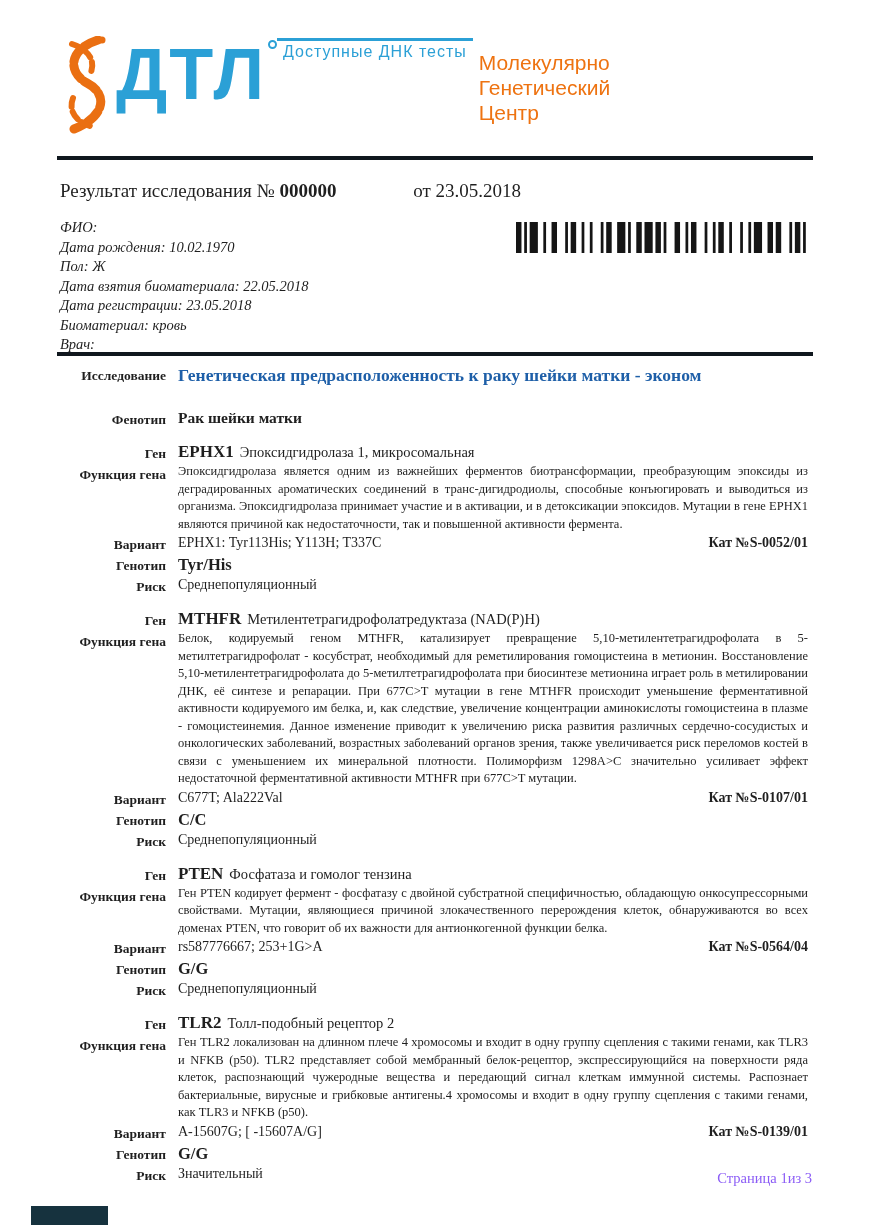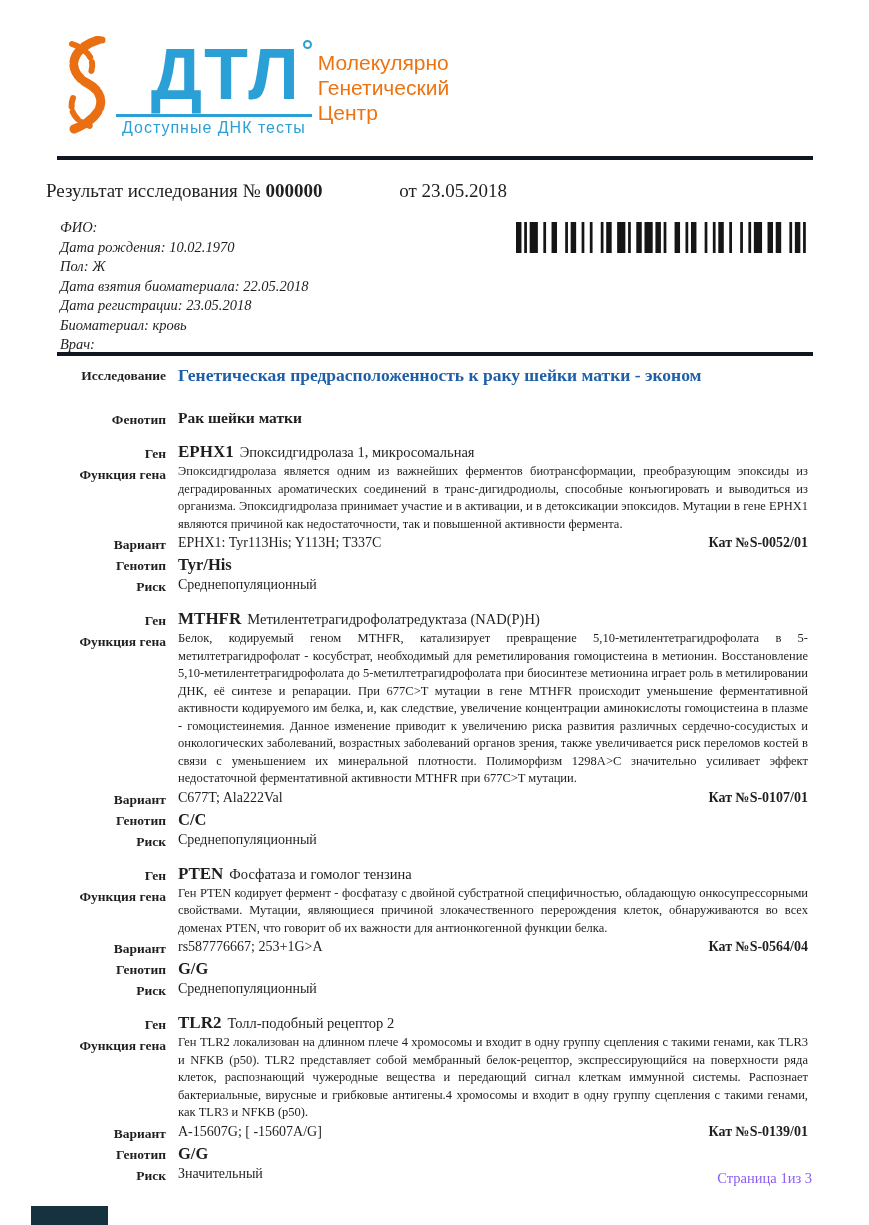--- a/index.html
+++ b/index.html
@@ -7,21 +7,21 @@
   .page {
     position:relative; width:869px; height:1225px; margin:0 auto;
     background:#ffffff; overflow:hidden;
     font-family:"Liberation Serif","DejaVu Serif",serif;
     color:#1f1f1f;
   }
 
   
   .logo { position:absolute; top:36px; left:58px; display:flex; align-items:flex-start; }
   .helix { width:52px; height:102px; margin-right:6px; }
-  .brand-col { display:flex; flex-direction:column;align-items:flex-end; }
+  .brand-col { display:flex; flex-direction:row; }
   .brand {
     font-family:"Liberation Sans","DejaVu Sans",sans-serif;
     font-weight:bold; font-size:72px; line-height:76px; letter-spacing:2px;
     color:#2ba0d6; position:relative;
   }
   .reg-mark {
     display:inline-block; width:9px; height:9px; border:2px solid #2ba0d6;
     border-radius:50%; vertical-align:top; margin:4px 0 0 2px;
   }
   .logo-sub {
@@ -35,21 +35,21 @@
     color:#ee7311; font-size:21px; line-height:25px; margin:14px 0 0 6px;
   }
 
   
   .rule { position:absolute; left:57px; width:756px; height:4px; background:#10171e; }
   .rule-top { top:156px; }
   .rule-mid { top:352px; }
   .scan-bar { position:absolute; left:31px; top:1206px; width:77px; height:19px; background:#16323e; }
 
   
-  .report-title { position:absolute; top:180px; left:46px; font-size:19px; white-space:nowrap; }
+  .report-title { position:absolute; top:180px; left:60px; font-size:19px; white-space:nowrap; }
   .report-title b { font-weight:bold; }
   .report-date { margin-left:72px; }
   .patient { position:absolute; top:218px; left:60px; font-size:14.5px; line-height:19.5px;font-style:italic; }
   .barcode { position:absolute; top:222px; left:516px; width:298px; height:31px; }
 
   
   .content { position:absolute; top:364px; left:58px; width:756px; }
   .grid { display:grid; grid-template-columns:108px 630px; column-gap:12px; }
   .lbl {
     text-align:right; font-weight:bold; font-size:13.5px; line-height:19px;

